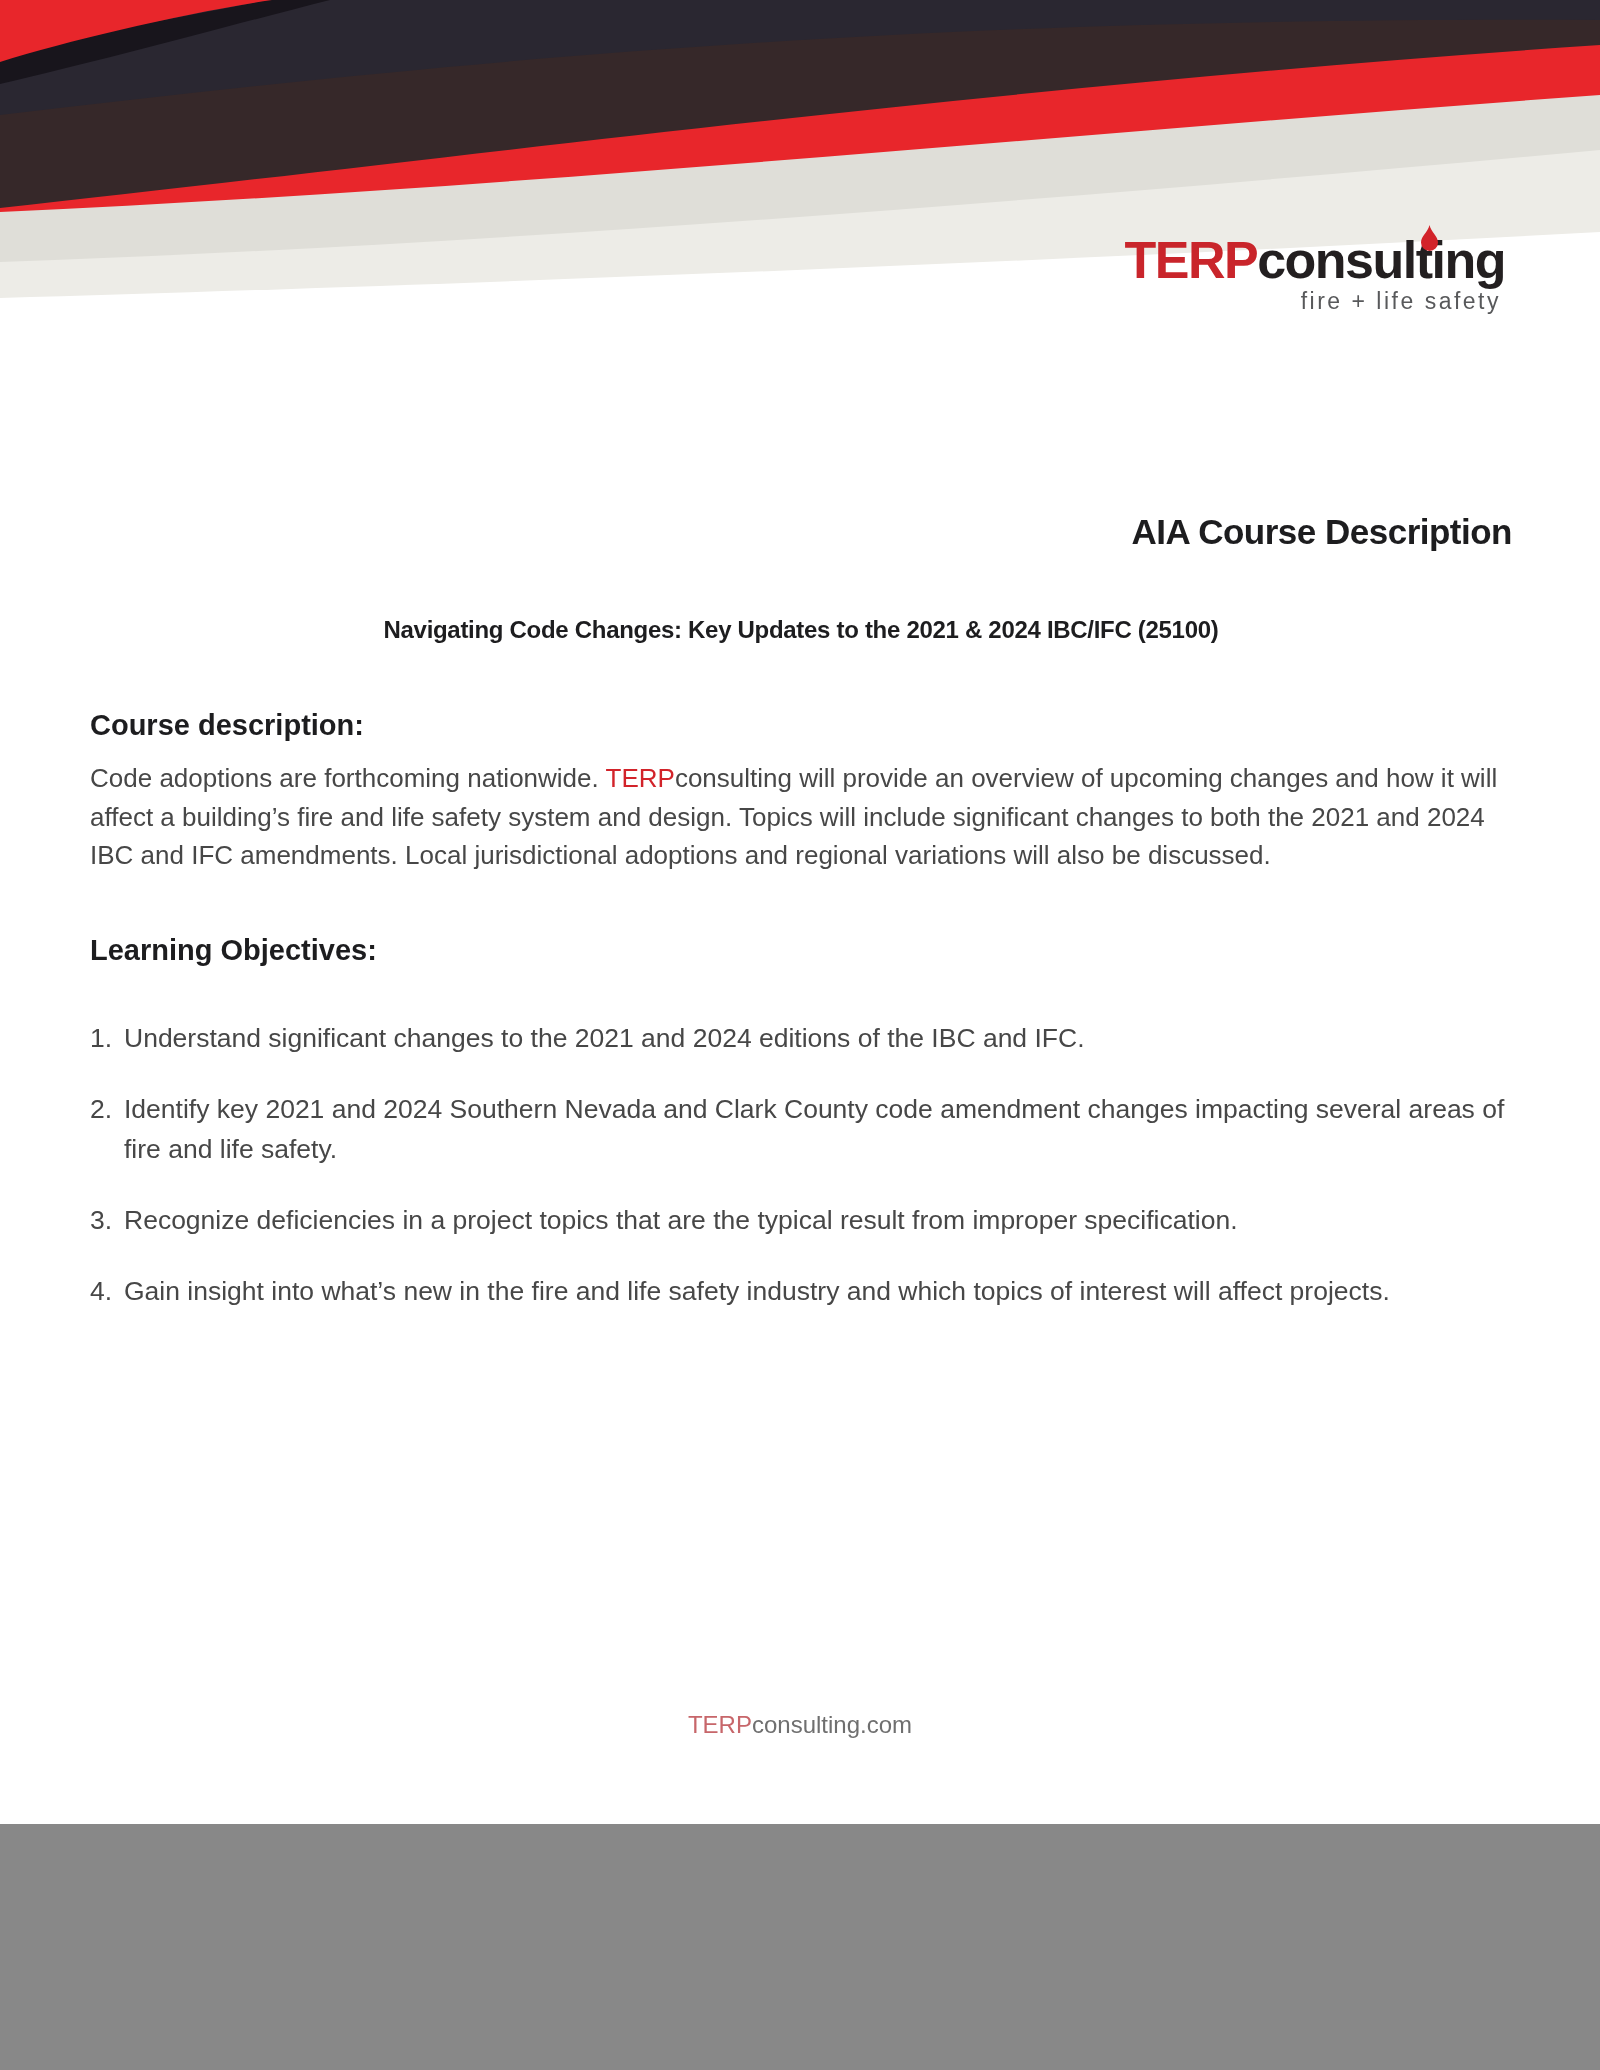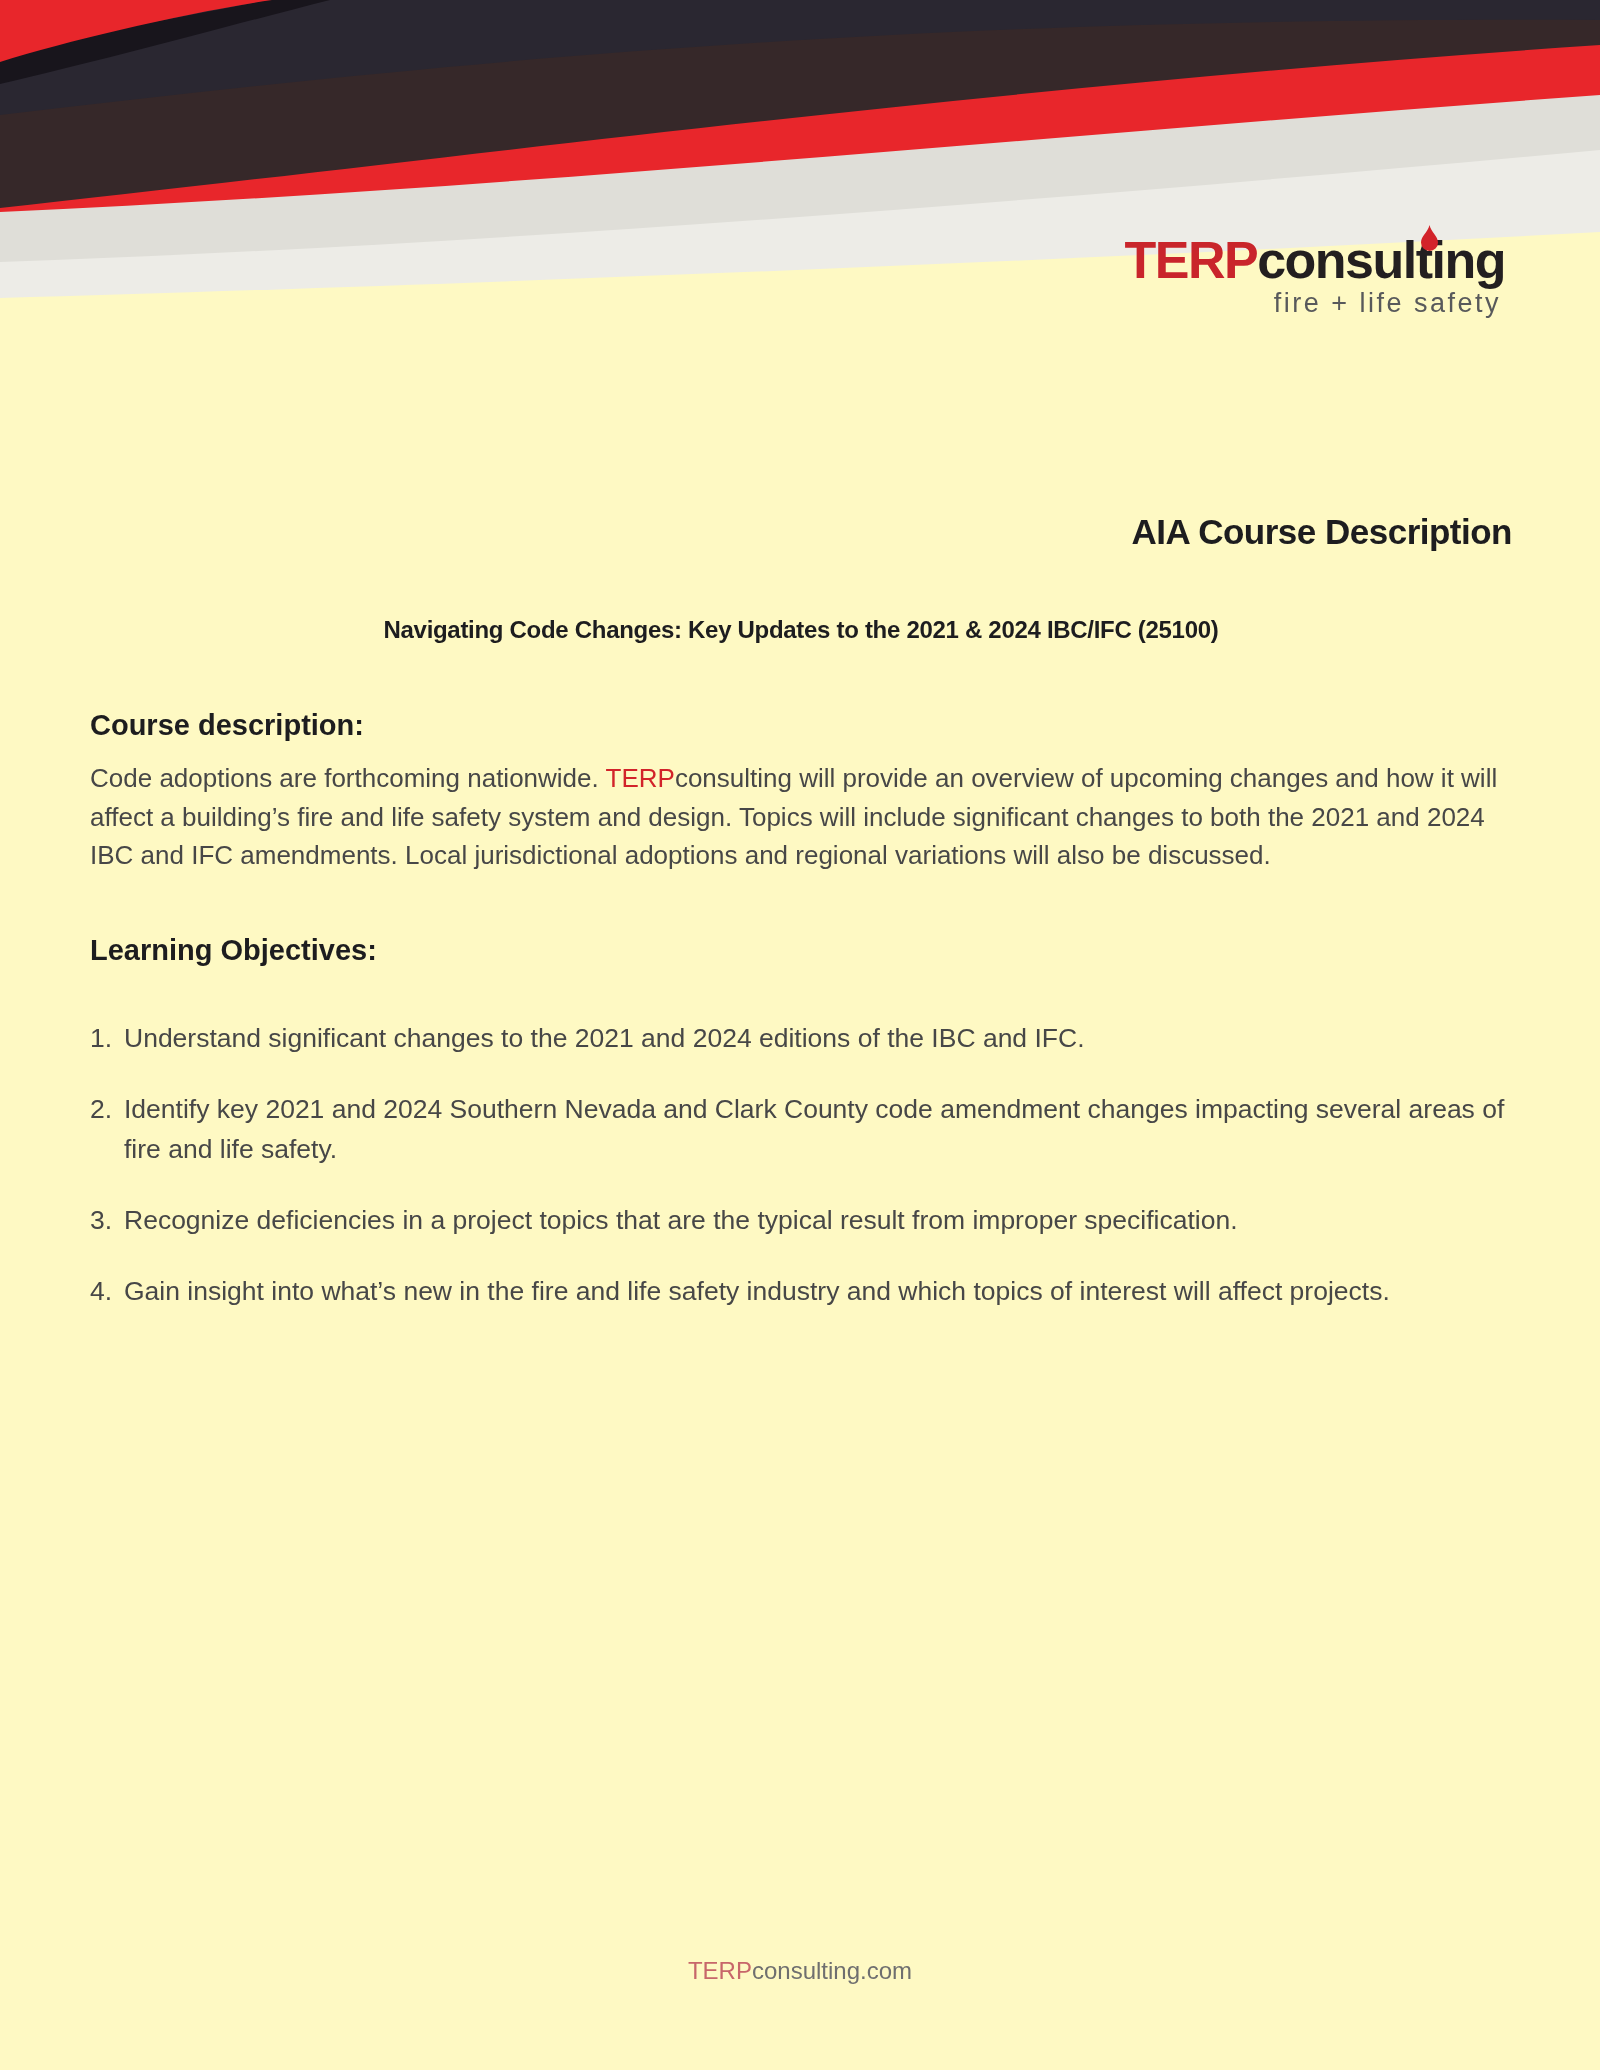--- a/index.html
+++ b/index.html
@@ -14,34 +14,34 @@
     --band_red:#e8262b;
     --band_charcoal:#2a2731;
     --band_maroon:#362829;
     --band_gray:#dfded8;
     --band_gray_light:#edece7;
     --band_black_edge:#18151c;
   }
   html,body{margin:0;padding:0;background:#888;}
   .page{
     position:relative;
-    width:1600px;height:2070px;
+    width:1600px;height:1824px;
     margin:0 auto;
-    background:#fef9c3;
+    background:#ffffff;
     font-family:"Liberation Sans","DejaVu Sans",sans-serif;
     overflow:hidden;
   }
   
   .header-graphic{position:absolute;top:0;left:0;width:1600px;height:340px;display:block;}
   
   .logo{position:absolute;top:234px;right:95px;text-align:right;line-height:1;}
   .logo-text{position:relative;display:inline-block;font-size:52px;font-weight:bold;letter-spacing:-1.5px;color:var(--logo_black);white-space:nowrap;}
   .logo-brand{color:var(--logo_red);}
   .logo-flame{position:absolute;left:297px;top:-9px;width:17px;height:26px;}
-  .logo-tagline{font-size:27px;font-weight:normal;letter-spacing:2.5px;color:var(--tagline_gray);margin-top:4px;padding-right:4px;}
+  .logo-tagline{font-size:23px;font-weight:normal;letter-spacing:2.5px;color:var(--tagline_gray);margin-top:4px;padding-right:4px;}
   
   .main{position:absolute;top:510px;left:90px;width:1422px;color:var(--body_text);}
   .doc-title{margin:0 0 14px 0;font-size:35px;line-height:44px;font-weight:bold;letter-spacing:-0.5px;color:var(--heading_text);text-align:right;}
   .intro{margin:0;font-size:28px;line-height:39px;text-align:center;color:#4b4b4b;}
   .accent{color:var(--accent_red);}
   .course-title{margin:56px 0 0 0;font-size:24px;line-height:40px;font-weight:bold;letter-spacing:-0.3px;color:var(--heading_text);text-align:center;}
   .section-heading{margin:55px 0 0 0;font-size:29px;line-height:40px;font-weight:bold;color:var(--heading_text);text-align:left;}
   .description{margin:14px 0 0 0;font-size:26px;line-height:38.5px;color:var(--body_text);}
   .objectives{margin:48px 0 0 0;padding:0;list-style:none;}
   .objectives li{display:flex;margin:0 0 31px 0;font-size:26.5px;line-height:40px;color:var(--body_text);}

